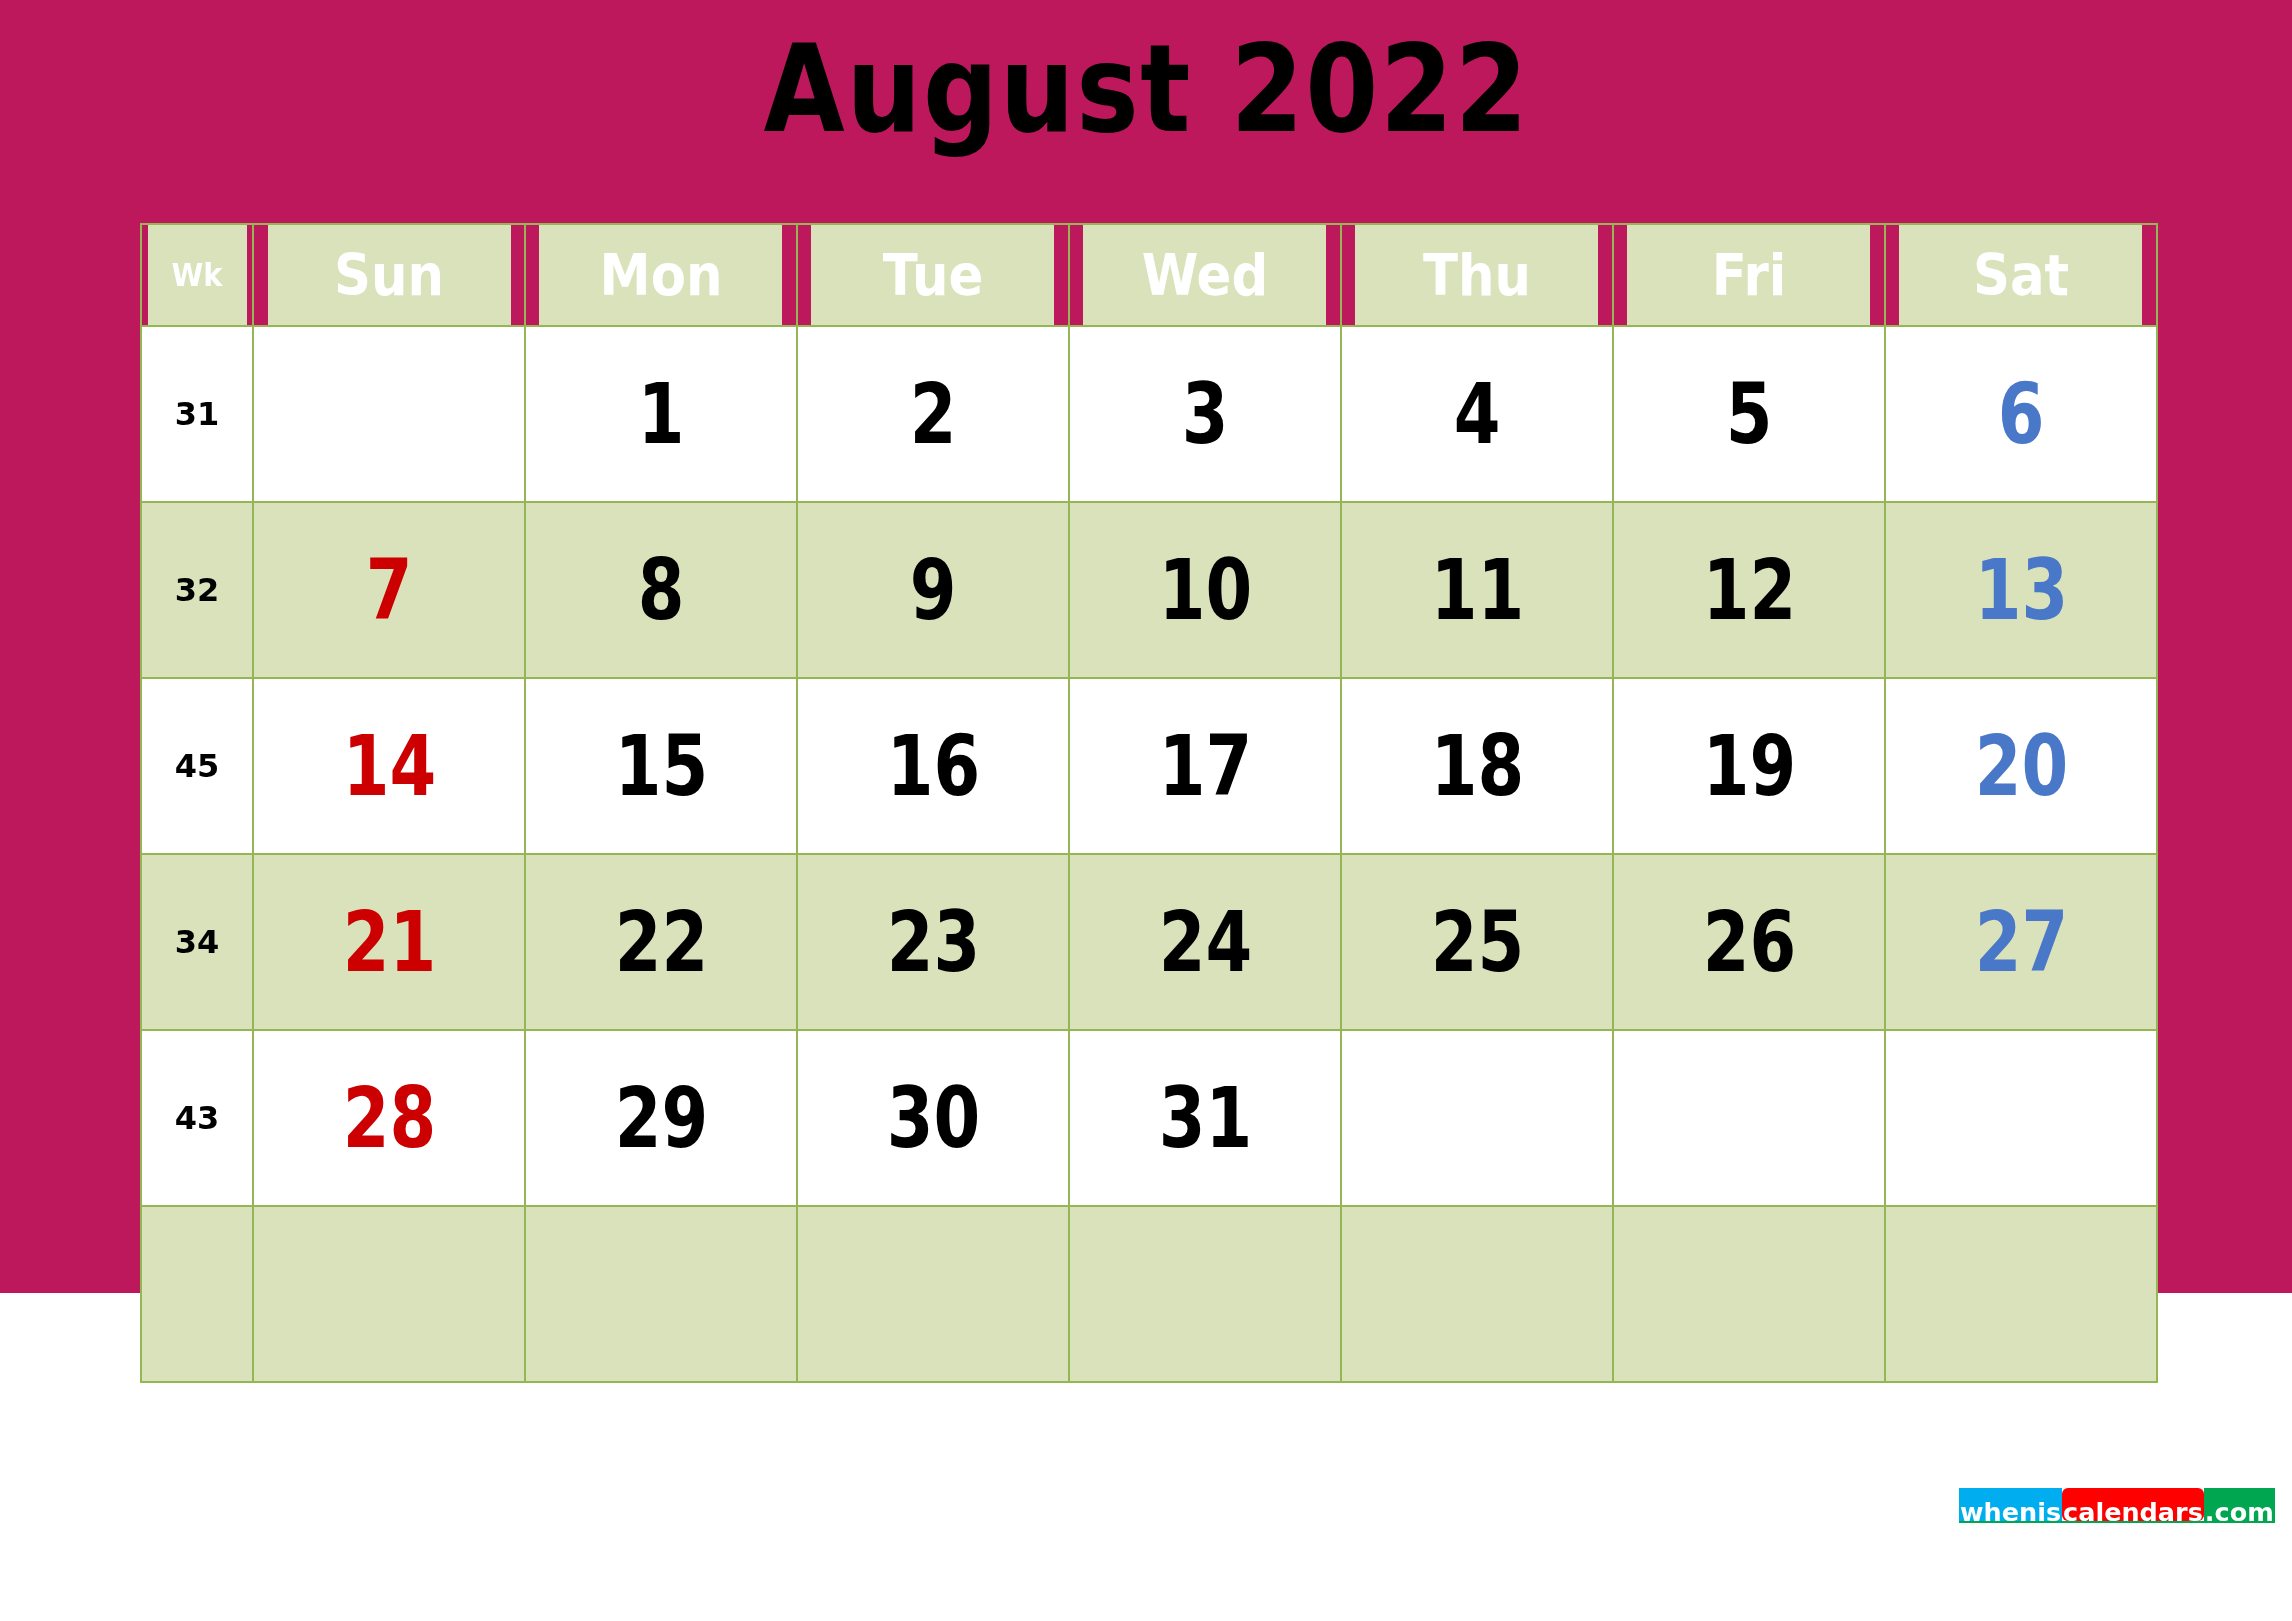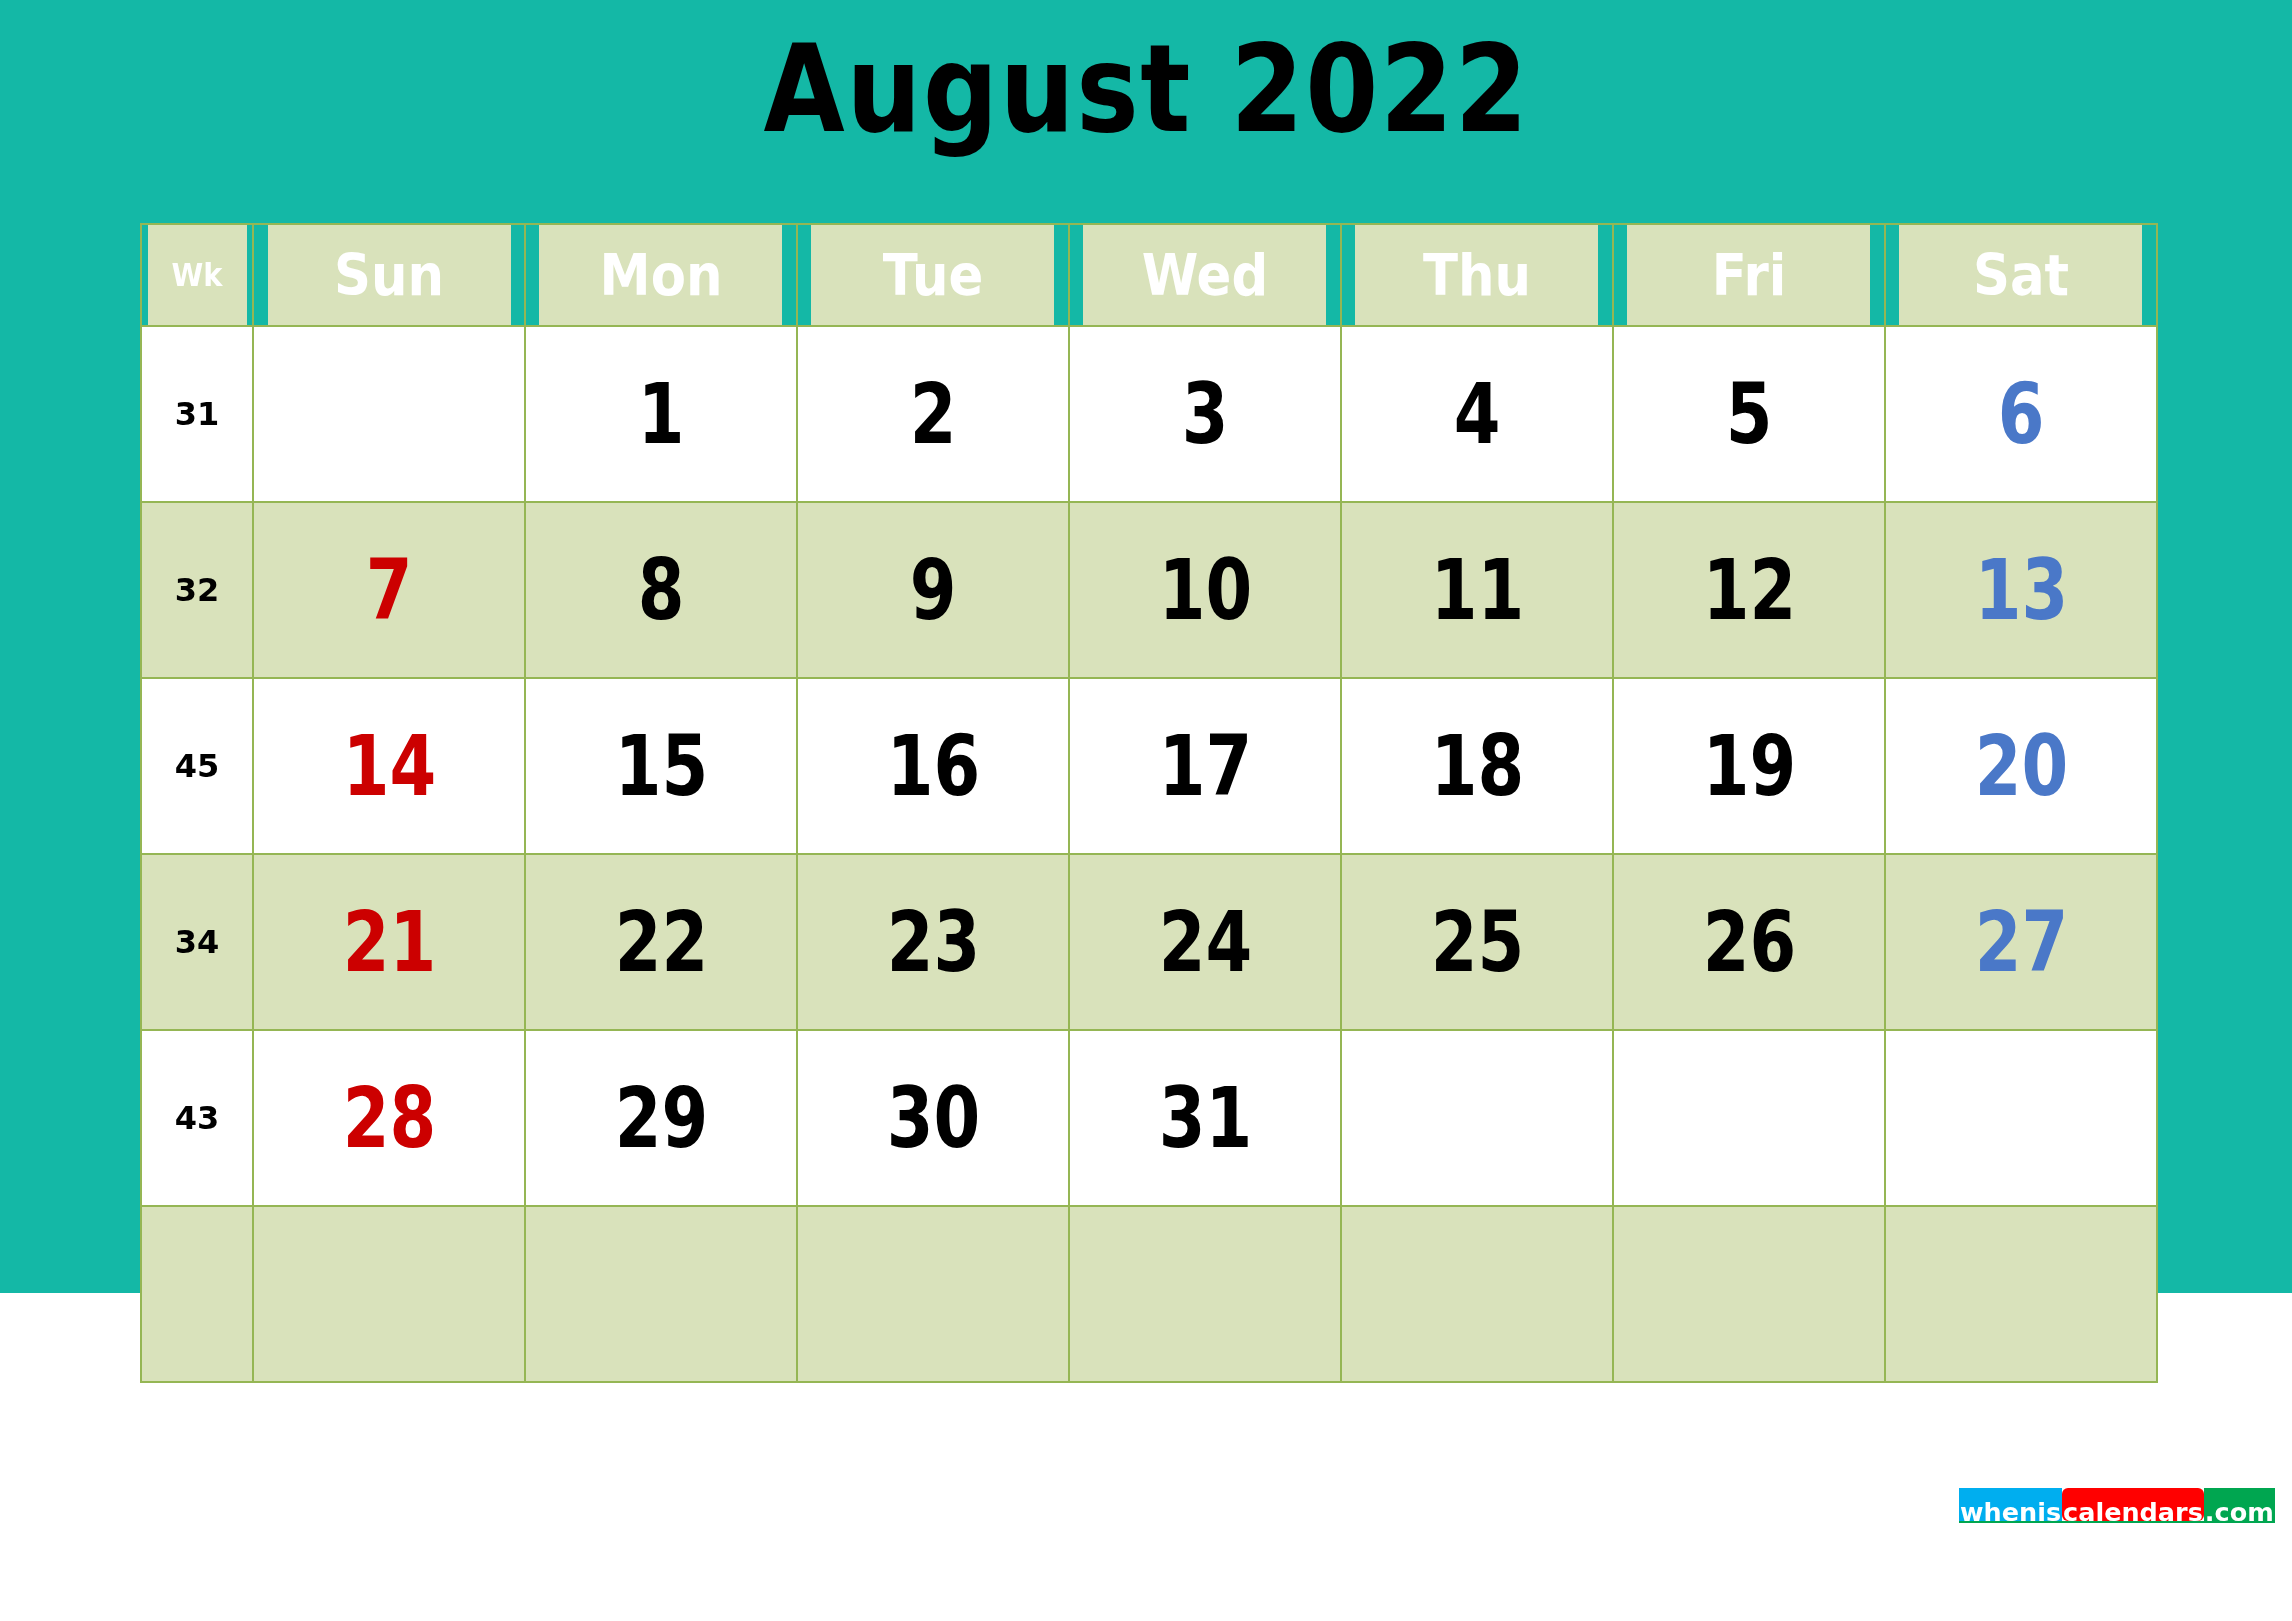--- a/index.html
+++ b/index.html
@@ -12,21 +12,21 @@
     height: 1621px;
     font-family: "Liberation Sans", sans-serif;
     overflow: hidden;
     position: relative;
   }
 
   .page {
     position: relative;
     width: 2293px;
     height: 1293px;
-    background: #14b8a6;
+    background: #be185d;
   }
 
   
   .cal-title {
     position: absolute;
     left: 0;
     top: 25.5px;
     width: 2293px;
     text-align: center;
     font-family: "DejaVu Sans", sans-serif;

